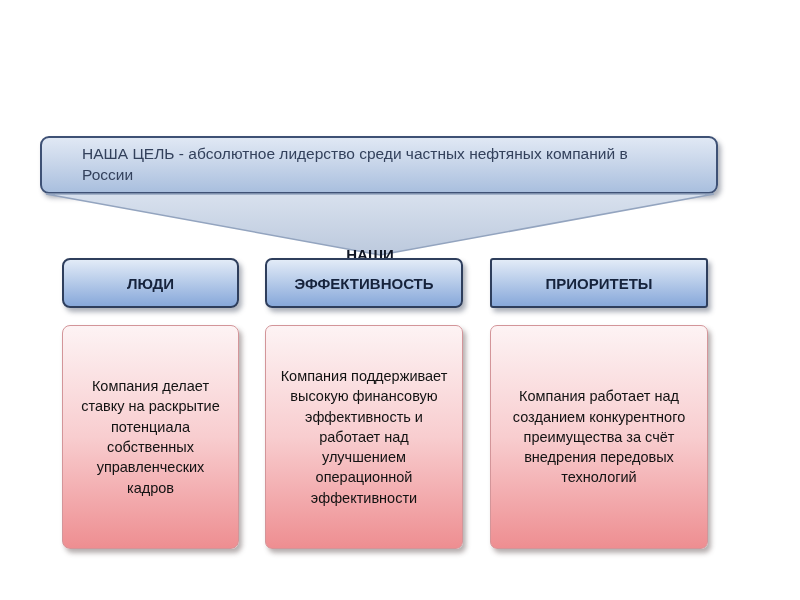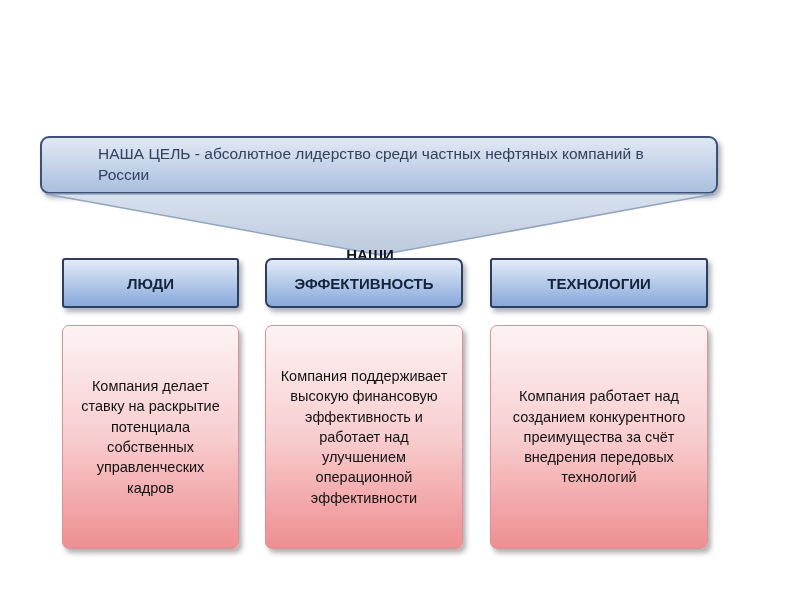--- a/index.html
+++ b/index.html
@@ -18,21 +18,21 @@
 
   .goal-box {
     position: absolute; left: 40px; top: 136px; width: 678px; height: 58px;
     box-sizing: border-box;
     border: 2px solid #3e5175; border-radius: 9px;
     background: linear-gradient(180deg, #e0e8f4 0%, #c6d4e9 50%, #a9bfde 100%);
     box-shadow: 3px 4px 5px rgba(70, 80, 100, 0.45);
     display: flex; align-items: center;
   }
   .goal-text {
-    padding: 0 70px 0 56px;
+    padding: 0 70px 0 40px;
     font-size: 15.5px; line-height: 1.35; color: #33415c;
   }
 
   .funnel { position: absolute; left: 44px; top: 193px; width: 672px; height: 64px; }
 
   .priorities-label {
     position: absolute; left: 300px; top: 201px; width: 140px;
     text-align: center; font-weight: bold; font-size: 15px; line-height: 1.3;
     color: #101624;
     margin-top: 44px;
@@ -53,21 +53,21 @@
     position: absolute; top: 325px; height: 224px;
     box-sizing: border-box;
     border: 1px solid #d39599; border-radius: 7px;
     background: linear-gradient(180deg, #fdf3f4 0%, #f8cdcf 50%, #ee8e91 100%);
     box-shadow: 3px 4px 5px rgba(90, 75, 75, 0.45);
     display: flex; align-items: center; justify-content: center;
     text-align: center; font-size: 14.5px; line-height: 1.4; color: #121212;
     padding: 10px 12px;
   }
 
-  .c1 { left: 62px;  width: 177px; }
+  .c1 { left: 62px;  width: 177px; border-radius: 8px; }
   .c2 { left: 265px; width: 198px; border-radius: 7px; }
   .c3 { left: 490px; width: 218px; }
 </style>
 </head>
 <body>
 
 <div class="slide">
 
 
   <div class="goal-box">
@@ -81,21 +81,21 @@
         <stop offset="100%" stop-color="#bcc9dd"></stop>
       </linearGradient>
     </defs>
     <polygon points="2,1 670,1 336,62" fill="url(#funnelGrad)" stroke="#93a4bf" stroke-width="1.5"></polygon>
   </svg>
 
   <div class="priorities-label">НАШИ ПРИОРИТЕТЫ</div>
 
   <div class="col-header c1">ЛЮДИ</div>
   <div class="col-header c2">ЭФФЕКТИВНОСТЬ</div>
-  <div class="col-header c3">ТЕХНОЛОГИИ</div>
+  <div class="col-header c3">ПРИОРИТЕТЫ</div>
 
   <div class="col-body c1">
     <span>Компания делает ставку на раскрытие потенциала собственных управленческих кадров</span>
   </div>
   <div class="col-body c2">
     <span>Компания поддерживает высокую финансовую эффективность и работает над улучшением операционной эффективности</span>
   </div>
   <div class="col-body c3">
     <span>Компания работает над созданием конкурентного преимущества за счёт внедрения передовых технологий</span>
   </div>

